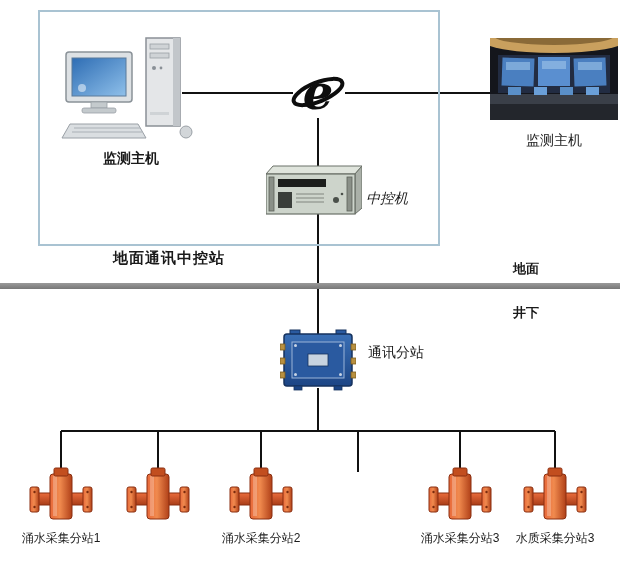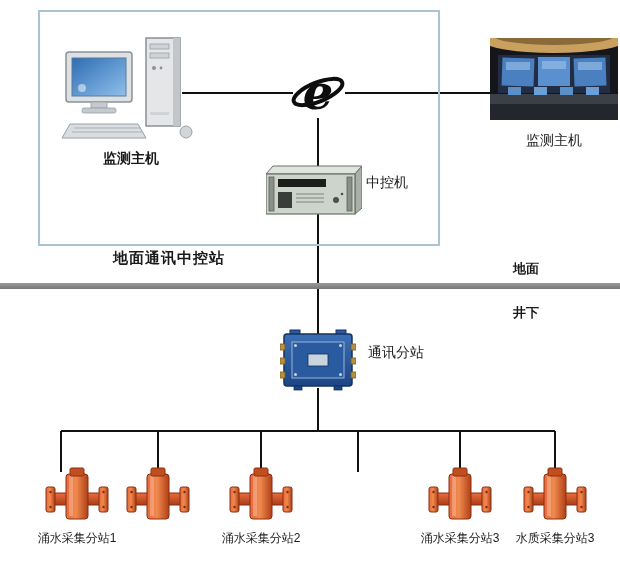--- a/index.html
+++ b/index.html
@@ -147,21 +147,21 @@
       <rect x="81" y="13" width="5" height="34" fill="#8a9088" stroke="#5a6058" stroke-width="0.8"></rect>
       <rect x="12" y="15" width="48" height="8" fill="#1c1e1c"></rect>
       <rect x="12" y="28" width="14" height="16" fill="#3a3e3a"></rect>
       <line x1="30" y1="30" x2="58" y2="30" stroke="#9aa098" stroke-width="1.5"></line>
       <line x1="30" y1="34" x2="58" y2="34" stroke="#9aa098" stroke-width="1.5"></line>
       <line x1="30" y1="38" x2="58" y2="38" stroke="#9aa098" stroke-width="1.5"></line>
       <circle cx="70" cy="36" r="3" fill="#4a504a"></circle>
       <circle cx="76" cy="30" r="1.3" fill="#4a504a"></circle>
     </svg>
   </div>
-  <div class="lbl lbl-main" style="left:366px;top:174px;">中控机</div>
+  <div class="lbl lbl-main" style="left:366px;top:190px;font-style:italic;">中控机</div>
 
   <div class="lbl lbl-big" style="left:113px;top:249px;">地面通讯中控站</div>
 
   <div class="divider"></div>
   <div class="lbl lbl-side" style="left:513px;top:260px;">地面</div>
   <div class="lbl lbl-side" style="left:513px;top:304px;text-align:center;">井下</div>
 
   <div class="icon-wrap" style="left:280px;top:328px;">
     <svg width="76" height="64" viewBox="0 0 76 64">
       <rect x="10" y="2" width="10" height="6" fill="#2a5aa0" stroke="#16325e" stroke-width="1"></rect>
@@ -178,21 +178,21 @@
       <rect x="0" y="44" width="5" height="6" fill="#b89040" stroke="#7a5c20" stroke-width="0.8"></rect>
       <rect x="71" y="16" width="5" height="6" fill="#b89040" stroke="#7a5c20" stroke-width="0.8"></rect>
       <rect x="71" y="30" width="5" height="6" fill="#b89040" stroke="#7a5c20" stroke-width="0.8"></rect>
       <rect x="71" y="44" width="5" height="6" fill="#b89040" stroke="#7a5c20" stroke-width="0.8"></rect>
       <rect x="14" y="58" width="8" height="4" fill="#1c4585" stroke="#16325e" stroke-width="0.8"></rect>
       <rect x="54" y="58" width="8" height="4" fill="#1c4585" stroke="#16325e" stroke-width="0.8"></rect>
     </svg>
   </div>
   <div class="lbl lbl-main" style="left:368px;top:344px;font-family:Liberation Mono, monospace;">通讯分站</div>
 
-  <div class="device-col" style="left:27px;top:466px;">
+  <div class="device-col" style="left:11px;top:466px;">
     <svg width="64" height="58">
         <use href="#flow-sensor"></use>
       </svg>
     <div class="dlabel">涌水采集分站1</div>
   </div>
   <div class="device-col" style="left:108px;top:466px;">
     <svg width="64" height="58">
         <use href="#flow-sensor"></use>
       </svg>
   </div>

